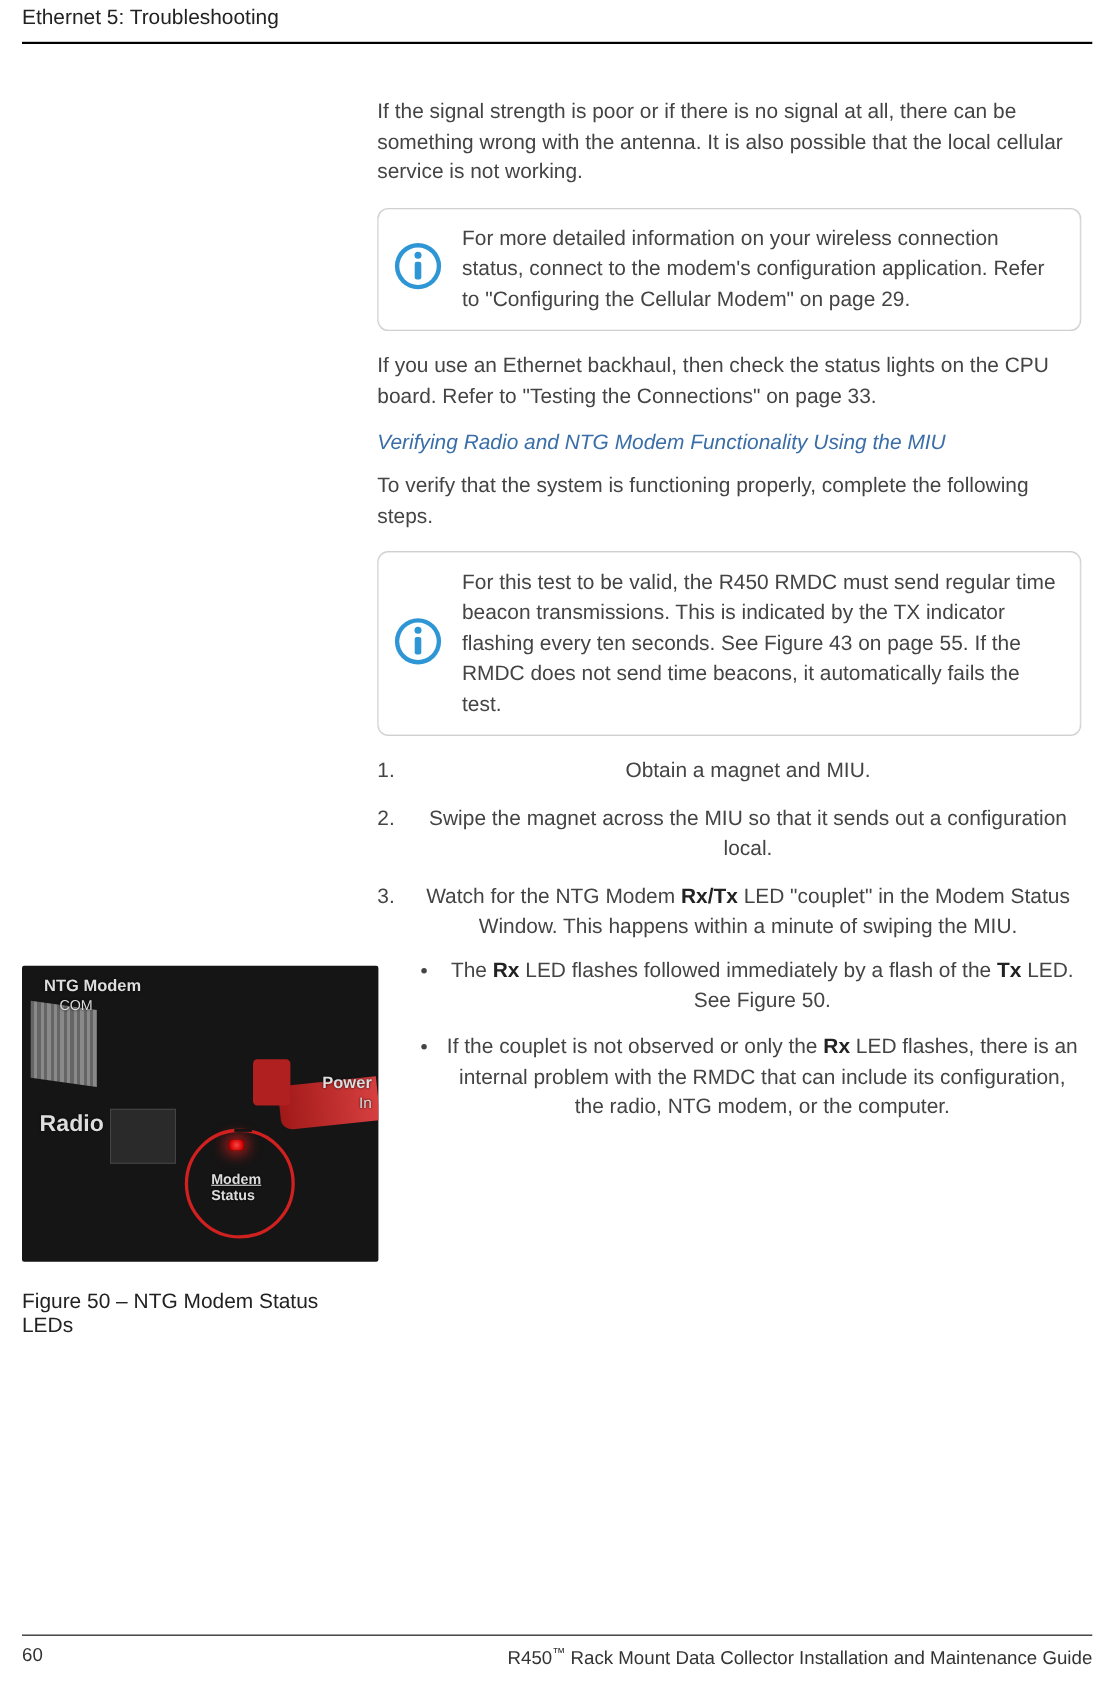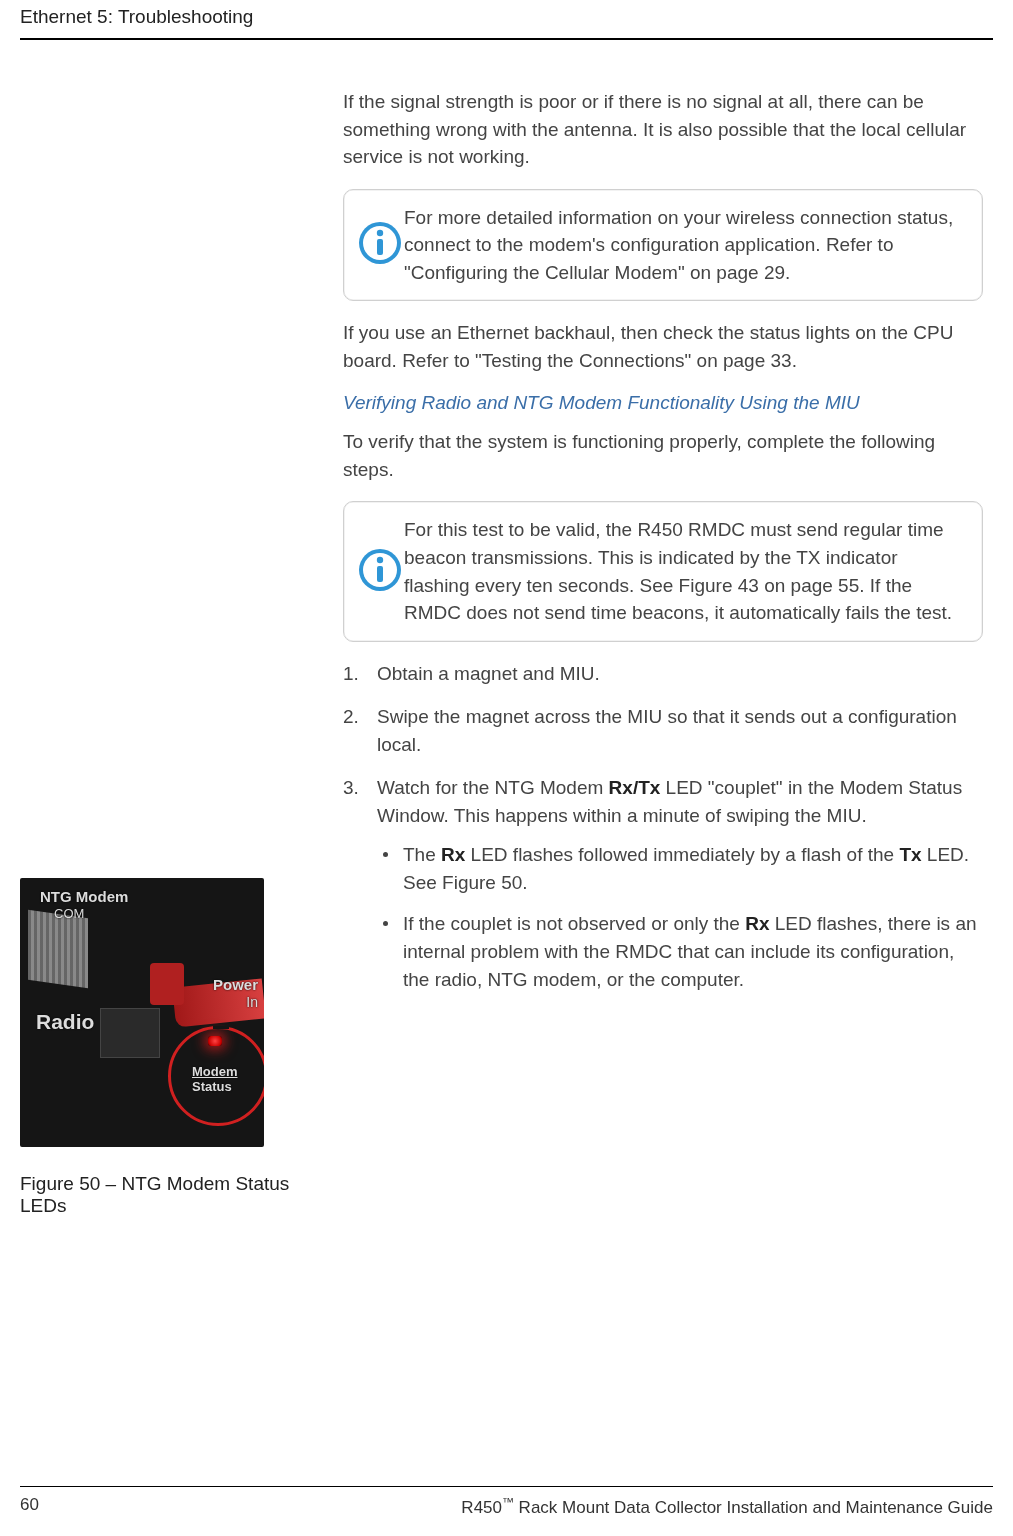--- a/index.html
+++ b/index.html
@@ -8,36 +8,36 @@
 
   .page { padding: 0 20px; }
   .header-row { padding: 6px 0 10px 0; border-bottom: 2px solid #000; }
   .chapter-title { font-size: 19px; font-weight: 400; color: #222; }
 
   .content-col { margin-left: 323px; margin-right: 10px; padding-top: 48px; }
 
   p.body { font-size: 19px; line-height: 1.45; color: #444; font-weight: 300; margin-bottom: 18px; }
   .heading-blue { font-size: 19px; font-style: italic; color: #3a6ea8; font-weight: 400; margin: 18px 0 14px 0; }
 
-  .note-box { border: 1px solid #d0d0d0; border-radius: 10px; padding: 14px 14px 14px 12px; display: flex; align-items: center; margin: 14px 0 18px 0; box-shadow: 0 0 0 0.5px #e5e5e5 inset; }
+  .note-box { border: 1px solid #d0d0d0; border-radius: 10px; padding: 14px 14px 14px 12px; display: flex; align-items: center; gap: 16px; margin: 14px 0 18px 0; box-shadow: 0 0 0 0.5px #e5e5e5 inset; }
   .note-box .icon { flex: 0 0 48px; }
   .note-box .txt { font-size: 19px; line-height: 1.45; color: #444; font-weight: 300; }
 
-  ol.steps { list-style: none; counter-reset: step; margin: 10px 0 0 0; }
+  ol.steps { list-style: none; counter-reset: step; margin: 10px 0 0 0; text-align: center; }
   ol.steps > li { counter-increment: step; font-size: 19px; line-height: 1.45; color: #444; font-weight: 300; padding-left: 34px; position: relative; margin-bottom: 16px; }
   ol.steps > li::before { content: counter(step) "."; position: absolute; left: 0; top: 0; }
 
   ul.sub { list-style: none; margin-top: 12px; }
   ul.sub > li { font-size: 19px; line-height: 1.45; color: #444; font-weight: 300; padding-left: 26px; position: relative; margin-bottom: 14px; }
   ul.sub > li::before { content: ""; position: absolute; left: 6px; top: 11px; width: 5px; height: 5px; background: #444; border-radius: 50%; }
 
   .strong { font-weight: 600; color: #222; }
 
   .figure-block { position: absolute; left: 20px; top: 878px; width: 303px; }
-  .figure-img { width: 244px; height: 269px; background: #151515; border-radius: 2px; position: relative; overflow: hidden; }
+  .figure-img { width: 324px; height: 269px; background: #151515; border-radius: 2px; position: relative; overflow: hidden; }
   .fig-label { position: absolute; color: #ddd; font-family: Arial, sans-serif; font-size: 13px; text-shadow: 0 0 2px #000; }
   .lbl-ntg { top: 10px; left: 20px; font-size: 15px; font-weight: bold; }
   .lbl-com { top: 28px; left: 34px; font-size: 13px; }
   .lbl-power { top: 98px; right: 6px; font-size: 15px; font-weight: bold; margin-left: 26px; }
   .lbl-in { top: 116px; right: 6px; font-size: 14px; }
   .lbl-radio { top: 132px; left: 16px; font-size: 21px; font-weight: bold; }
   .lbl-modem { top: 186px; left: 172px; font-size: 13px; font-weight: bold; text-decoration: underline; }
   .lbl-status { top: 201px; left: 172px; font-size: 13px; font-weight: bold; }
   .red-led { position: absolute; top: 158px; left: 188px; width: 14px; height: 10px; background: radial-gradient(circle, #ff4444 0%, #cc0000 70%, #550000 100%); border-radius: 3px; box-shadow: 0 0 12px 4px rgba(255,30,30,0.6); }
   .ribbon { position: absolute; top: 36px; left: 8px; width: 60px; height: 70px; background: repeating-linear-gradient(90deg, #888 0 3px, #bbb 3px 6px); transform: skewY(8deg); opacity: 0.7; }

